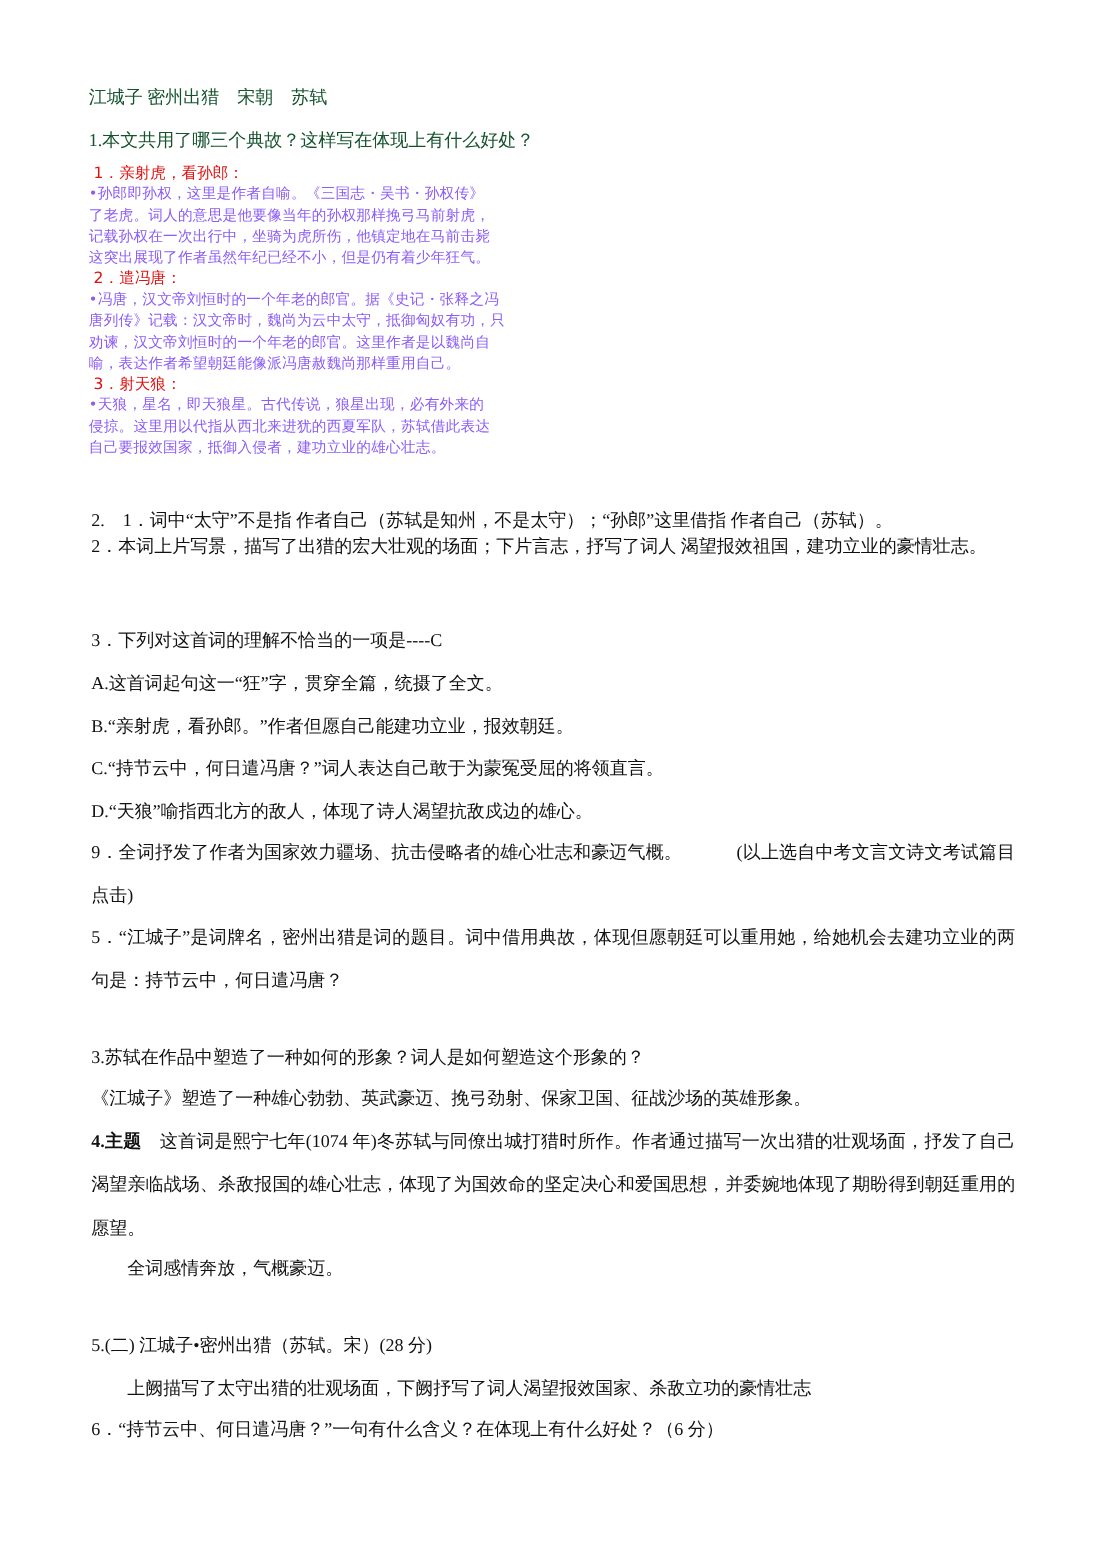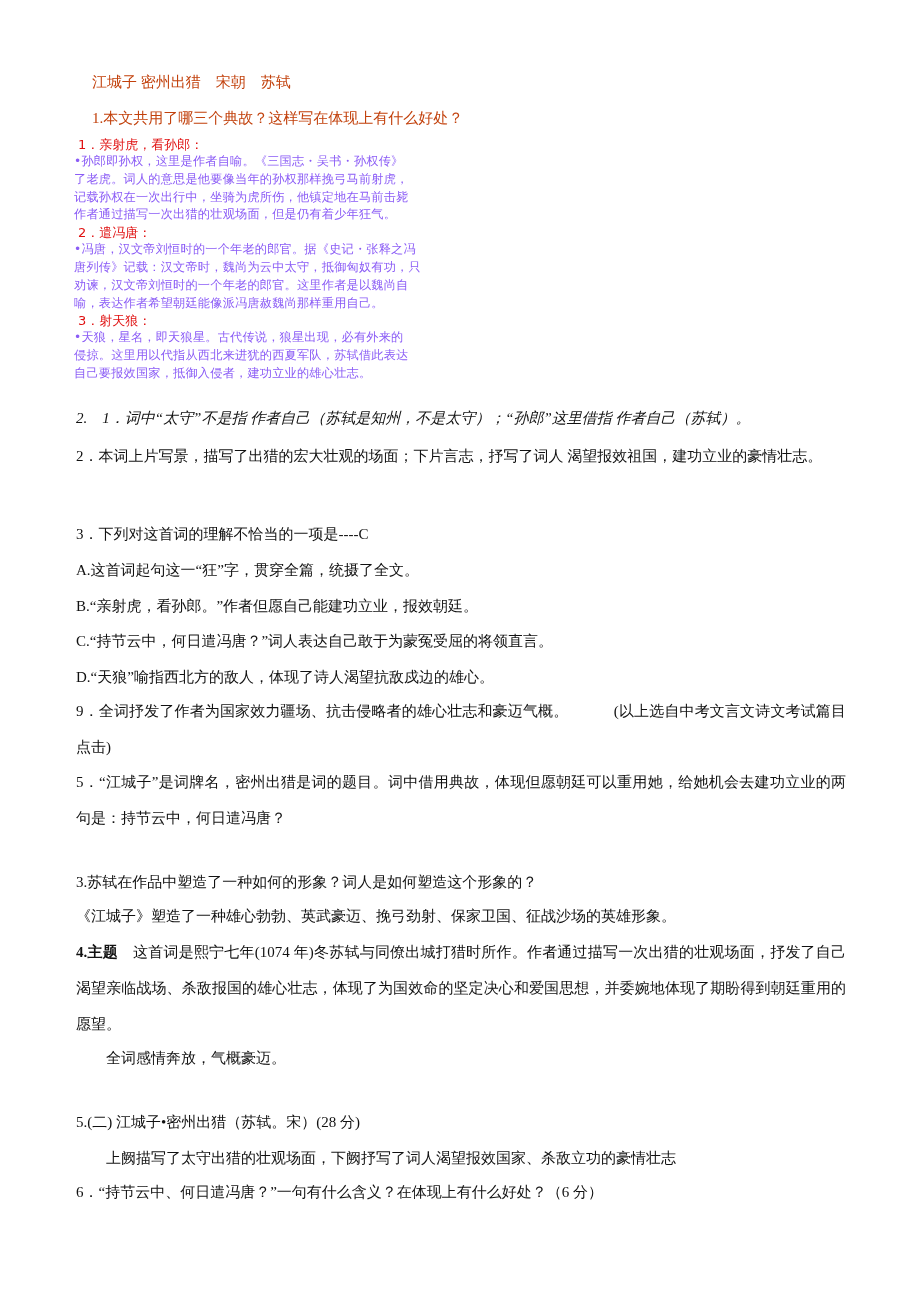--- a/index.html
+++ b/index.html
@@ -3,22 +3,22 @@
   <meta charset="utf-8">
   <style>
     html, body { margin: 0; padding: 0; background: #ffffff; }
     body {
       width: 920px; height: 1302px; position: relative; overflow: hidden;
       font-family: "Liberation Serif", "DejaVu Serif", serif;
       color: #111111;
     }
     .page { position: absolute; left: 0; top: 0; width: 920px; height: 1302px; }
     .line {
-      position: absolute; left: 92px; font-size: 15px; line-height: 20px;
-      white-space: nowrap; color: #c2410c;
+      position: absolute; left: 74px; font-size: 15px; line-height: 20px;
+      white-space: nowrap; color: #14532d;
     }
     .para {
       position: absolute; left: 76px; width: 770px; font-size: 15px;
       line-height: 36px; text-align: justify; color: #111;
     }
     .indent { text-indent: 30px; }
     .bold { font-weight: bold; }
     .embed {
       position: absolute; left: 74px; top: 136px; width: 432px; height: 262px;
       font-family: "DejaVu Sans", "Liberation Sans", sans-serif;
@@ -40,38 +40,38 @@
   <div class="line" style="top:72px;">江城子 密州出猎　宋朝　苏轼</div>
 
   <div class="line" style="top:108px;">1.本文共用了哪三个典故？这样写在体现上有什么好处？</div>
 
   <div class="embed">
     <div>
       <p class="h">1．亲射虎，看孙郎：</p>
       <p class="b">•孙郎即孙权，这里是作者自喻。《三国志・吴书・孙权传》</p>
       <p class="b">了老虎。词人的意思是他要像当年的孙权那样挽弓马前射虎，</p>
       <p class="b">记载孙权在一次出行中，坐骑为虎所伤，他镇定地在马前击毙</p>
-      <p class="b">作者通过描写一次出猎的壮观场面，但是仍有着少年狂气。</p>
+      <p class="b">这突出展现了作者虽然年纪已经不小，但是仍有着少年狂气。</p>
     </div>
     <div>
       <p class="h">2．遣冯唐：</p>
       <p class="b">•冯唐，汉文帝刘恒时的一个年老的郎官。据《史记・张释之冯</p>
       <p class="b">唐列传》记载：汉文帝时，魏尚为云中太守，抵御匈奴有功，只</p>
       <p class="b">劝谏，汉文帝刘恒时的一个年老的郎官。这里作者是以魏尚自</p>
       <p class="b">喻，表达作者希望朝廷能像派冯唐赦魏尚那样重用自己。</p>
     </div>
     <div>
       <p class="h">3．射天狼：</p>
       <p class="b">•天狼，星名，即天狼星。古代传说，狼星出现，必有外来的</p>
       <p class="b">侵掠。这里用以代指从西北来进犹的西夏军队，苏轼借此表达</p>
       <p class="b">自己要报效国家，抵御入侵者，建功立业的雄心壮志。</p>
     </div>
   </div>
 
-  <div class="para" style="top:400px;font-style:italic;">2.　1．词中“太守”不是指 作者自己（苏轼是知州，不是太守）；“孙郎”这里借指 作者自己（苏轼）。</div>
+  <div class="para" style="top:416px;">2.　1．词中“太守”不是指 作者自己（苏轼是知州，不是太守）；“孙郎”这里借指 作者自己（苏轼）。</div>
   <div class="para" style="top:438px;">2．本词上片写景，描写了出猎的宏大壮观的场面；下片言志，抒写了词人 渴望报效祖国，建功立业的豪情壮志。</div>
 
   <div class="para" style="top:516px;">3．下列对这首词的理解不恰当的一项是----C</div>
   <div class="para" style="top:552px;">A.这首词起句这一“狂”字，贯穿全篇，统摄了全文。</div>
   <div class="para" style="top:588px;">B.“亲射虎，看孙郎。”作者但愿自己能建功立业，报效朝廷。</div>
   <div class="para" style="top:623px;">C.“持节云中，何日遣冯唐？”词人表达自己敢于为蒙冤受屈的将领直言。</div>
   <div class="para" style="top:659px;">D.“天狼”喻指西北方的敌人，体现了诗人渴望抗敌戍边的雄心。</div>
 
   <div class="para" style="top:693px;">9．全词抒发了作者为国家效力疆场、抗击侵略者的雄心壮志和豪迈气概。　　　(以上选自中考文言文诗文考试篇目点击)</div>
   <div class="para" style="top:764px;">5．“江城子”是词牌名，密州出猎是词的题目。词中借用典故，体现但愿朝廷可以重用她，给她机会去建功立业的两句是：持节云中，何日遣冯唐？</div>

